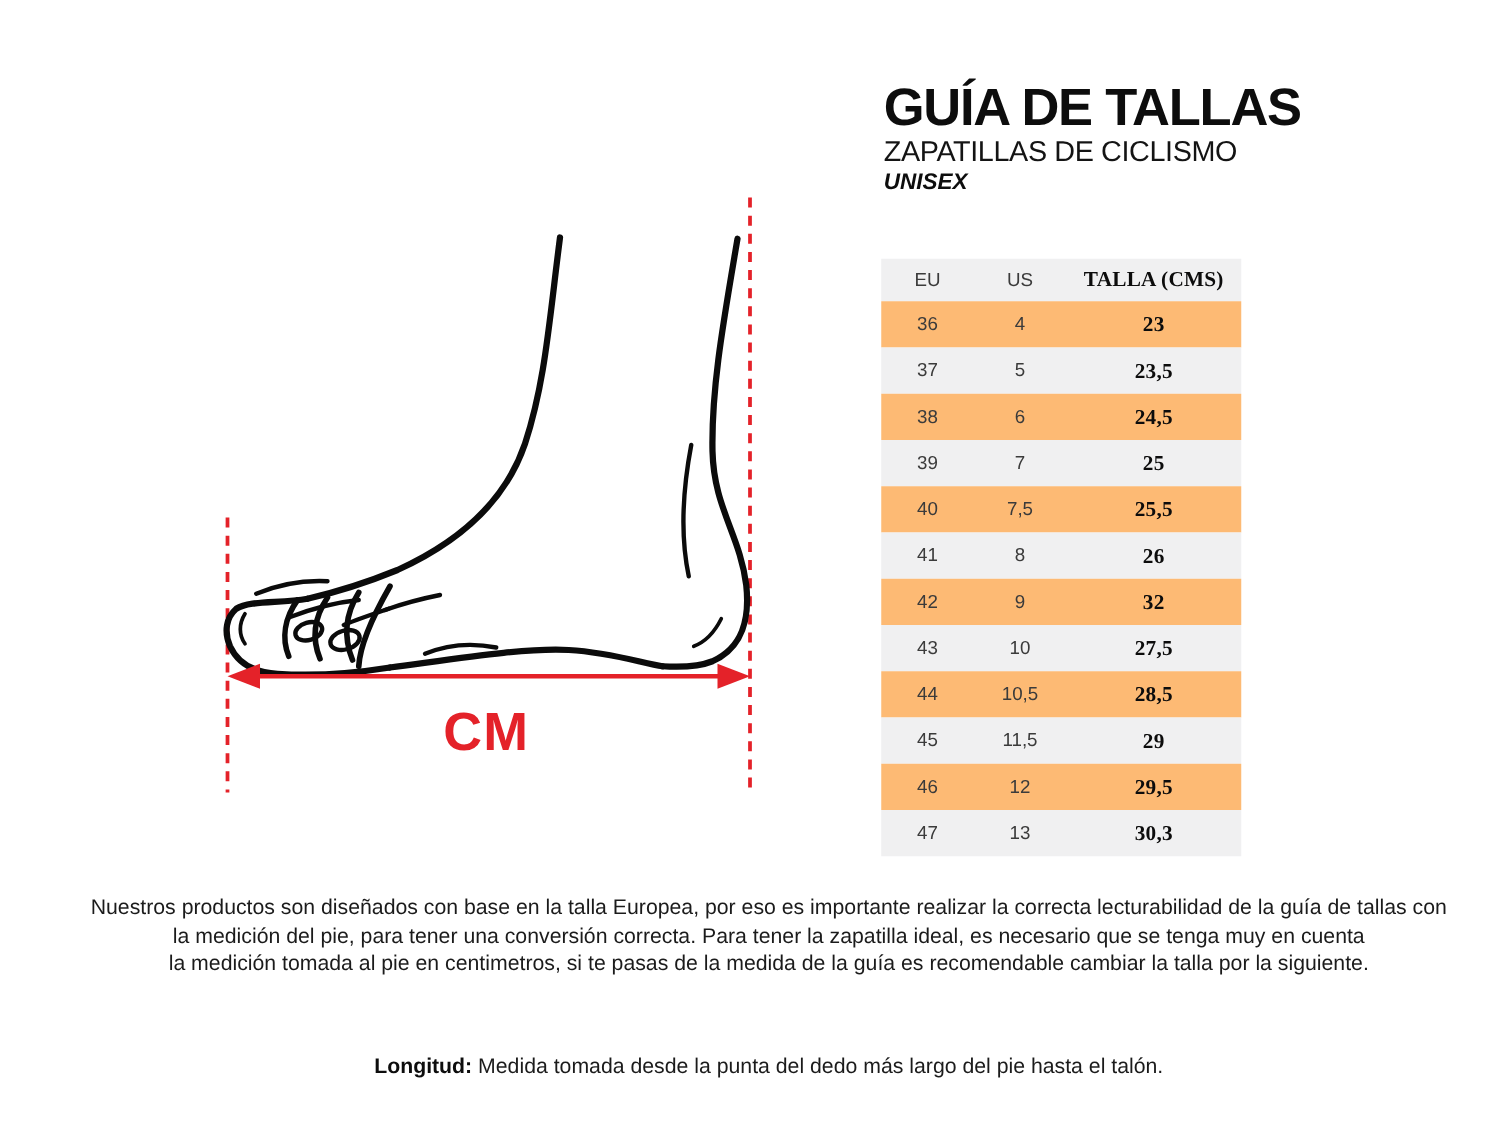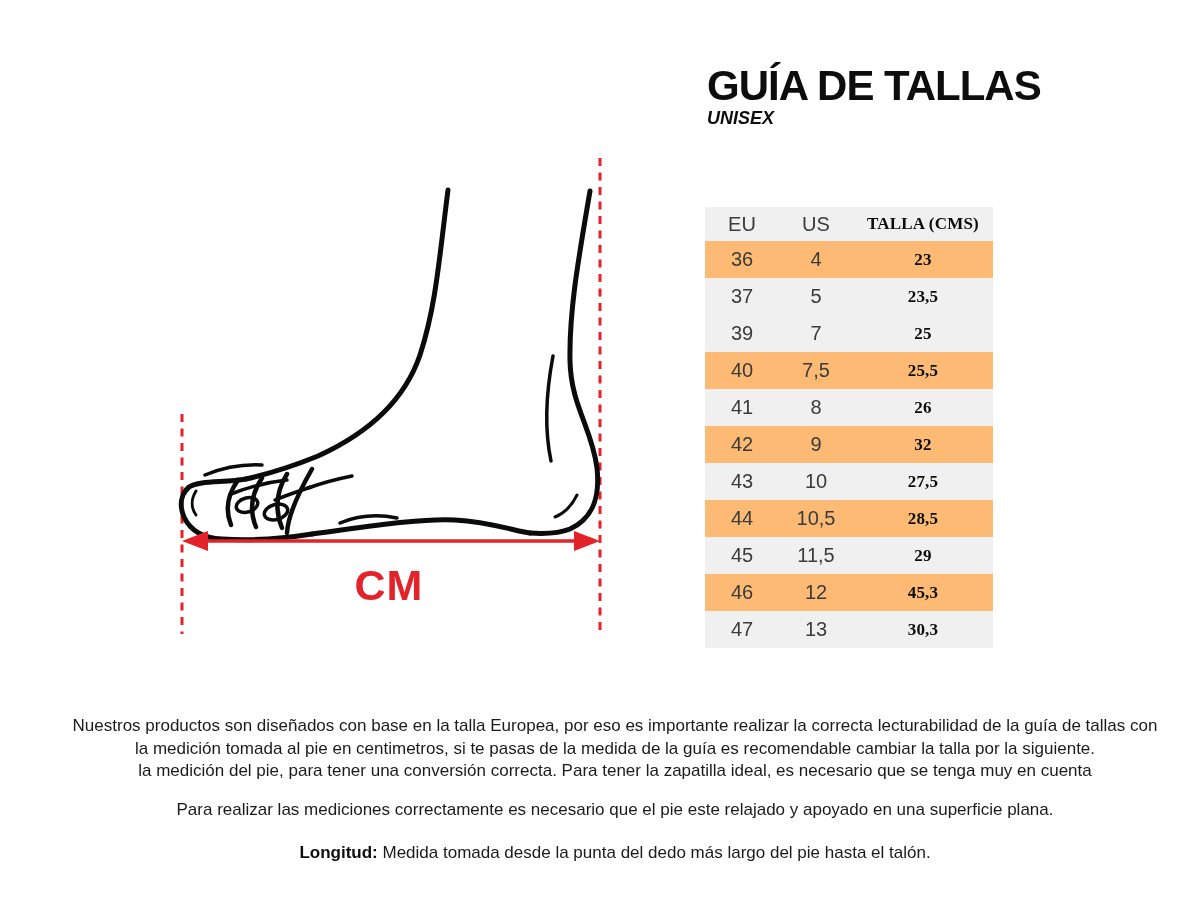--- a/index.html
+++ b/index.html
@@ -42,38 +42,39 @@
   }
 
   
   .size-table { position: absolute; left: 705px; top: 179px; width: 288px; }
   .trow { display: flex; align-items: center; height: 37px; background: #fdba74; }
   .trow.alt { background: #f0f0f1; }
   .trow.thead { height: 34px; background: #f0f0f1; }
   .trow .c1, .trow .c2 { width: 74px; text-align: center; }
   .trow .c3 { width: 140px; text-align: center; }
   .thead span { font-size: 17px; font-weight: bold; color: #101010; }
-  .trow .c1, .trow .c2 { font-size: 20px; font-weight: 400; color: #3b3b3b; }
+  .trow .c1, .trow .c2 { font-size: 15px; font-weight: 400; color: #3b3b3b; }
   .trow .c3 { font-size: 17px; font-weight: bold; color: #0c0c0c; letter-spacing: 0.2px; font-family: Liberation Serif, serif; }
 
   
   .note { position: absolute; left: 0; width: 1200px; text-align: center; font-size: 17px; color: #1b1b1b; padding-left: 30px; }
   .note .line { line-height: 22.5px; }
   #note1 { top: 687px; }
   #note2 { top: 771px; }
   #note3 { top: 815px; }
   #note3 b { font-weight: bold; color: #0d0d0d; }
 </style>
 </head>
 <body>
 
 <div class="page">
 
   <header class="brand">
     <h1>GUÍA DE TALLAS</h1>
+    <div class="subtitle">ZAPATILLAS DE CICLISMO</div>
     <div class="gender">UNISEX</div>
   </header>
 
   <svg class="foot-svg" viewBox="140 95 530 550" xmlns="http://www.w3.org/2000/svg">
 
     <line class="red-dash" x1="182" y1="386" x2="182" y2="606"></line>
     <line class="red-dash" x1="600" y1="130" x2="600" y2="606"></line>
 
     <g>
 
@@ -125,20 +126,25 @@
     <div class="trow">
       <span class="c1">36</span>
       <span class="c2">4</span>
       <span class="c3">23</span>
     </div>
     <div class="trow alt">
       <span class="c1">37</span>
       <span class="c2">5</span>
       <span class="c3">23,5</span>
     </div>
+    <div class="trow">
+      <span class="c1">38</span>
+      <span class="c2">6</span>
+      <span class="c3">24,5</span>
+    </div>
     <div class="trow alt">
       <span class="c1">39</span>
       <span class="c2">7</span>
       <span class="c3">25</span>
     </div>
     <div class="trow">
       <span class="c1">40</span>
       <span class="c2">7,5</span>
       <span class="c3">25,5</span>
     </div>
@@ -163,35 +169,32 @@
       <span class="c3">28,5</span>
     </div>
     <div class="trow alt">
       <span class="c1">45</span>
       <span class="c2">11,5</span>
       <span class="c3">29</span>
     </div>
     <div class="trow">
       <span class="c1">46</span>
       <span class="c2">12</span>
-      <span class="c3">45,3</span>
+      <span class="c3">29,5</span>
     </div>
     <div class="trow alt">
       <span class="c1">47</span>
       <span class="c2">13</span>
       <span class="c3">30,3</span>
     </div>
   </div>
 
   <div class="note" id="note1">
     <div class="line">Nuestros productos son diseñados con base en la talla Europea, por eso es importante realizar la correcta lecturabilidad de la guía de tallas con</div>
+    <div class="line">la medición del pie, para tener una conversión correcta. Para tener la zapatilla ideal, es necesario que se tenga muy en cuenta</div>
     <div class="line">la medición tomada al pie en centimetros, si te pasas de la medida de la guía es recomendable cambiar la talla por la siguiente.</div>
-    <div class="line">la medición del pie, para tener una conversión correcta. Para tener la zapatilla ideal, es necesario que se tenga muy en cuenta</div>
-  </div>
-  <div class="note" id="note2">
-    <div class="line">Para realizar las mediciones correctamente es necesario que el pie este relajado y apoyado en una superficie plana.</div>
   </div>
   <div class="note" id="note3">
     <b>Longitud:</b>
     <span>Medida tomada desde la punta del dedo más largo del pie hasta el talón.</span>
   </div>
 
 </div>
 
 </body></html>

